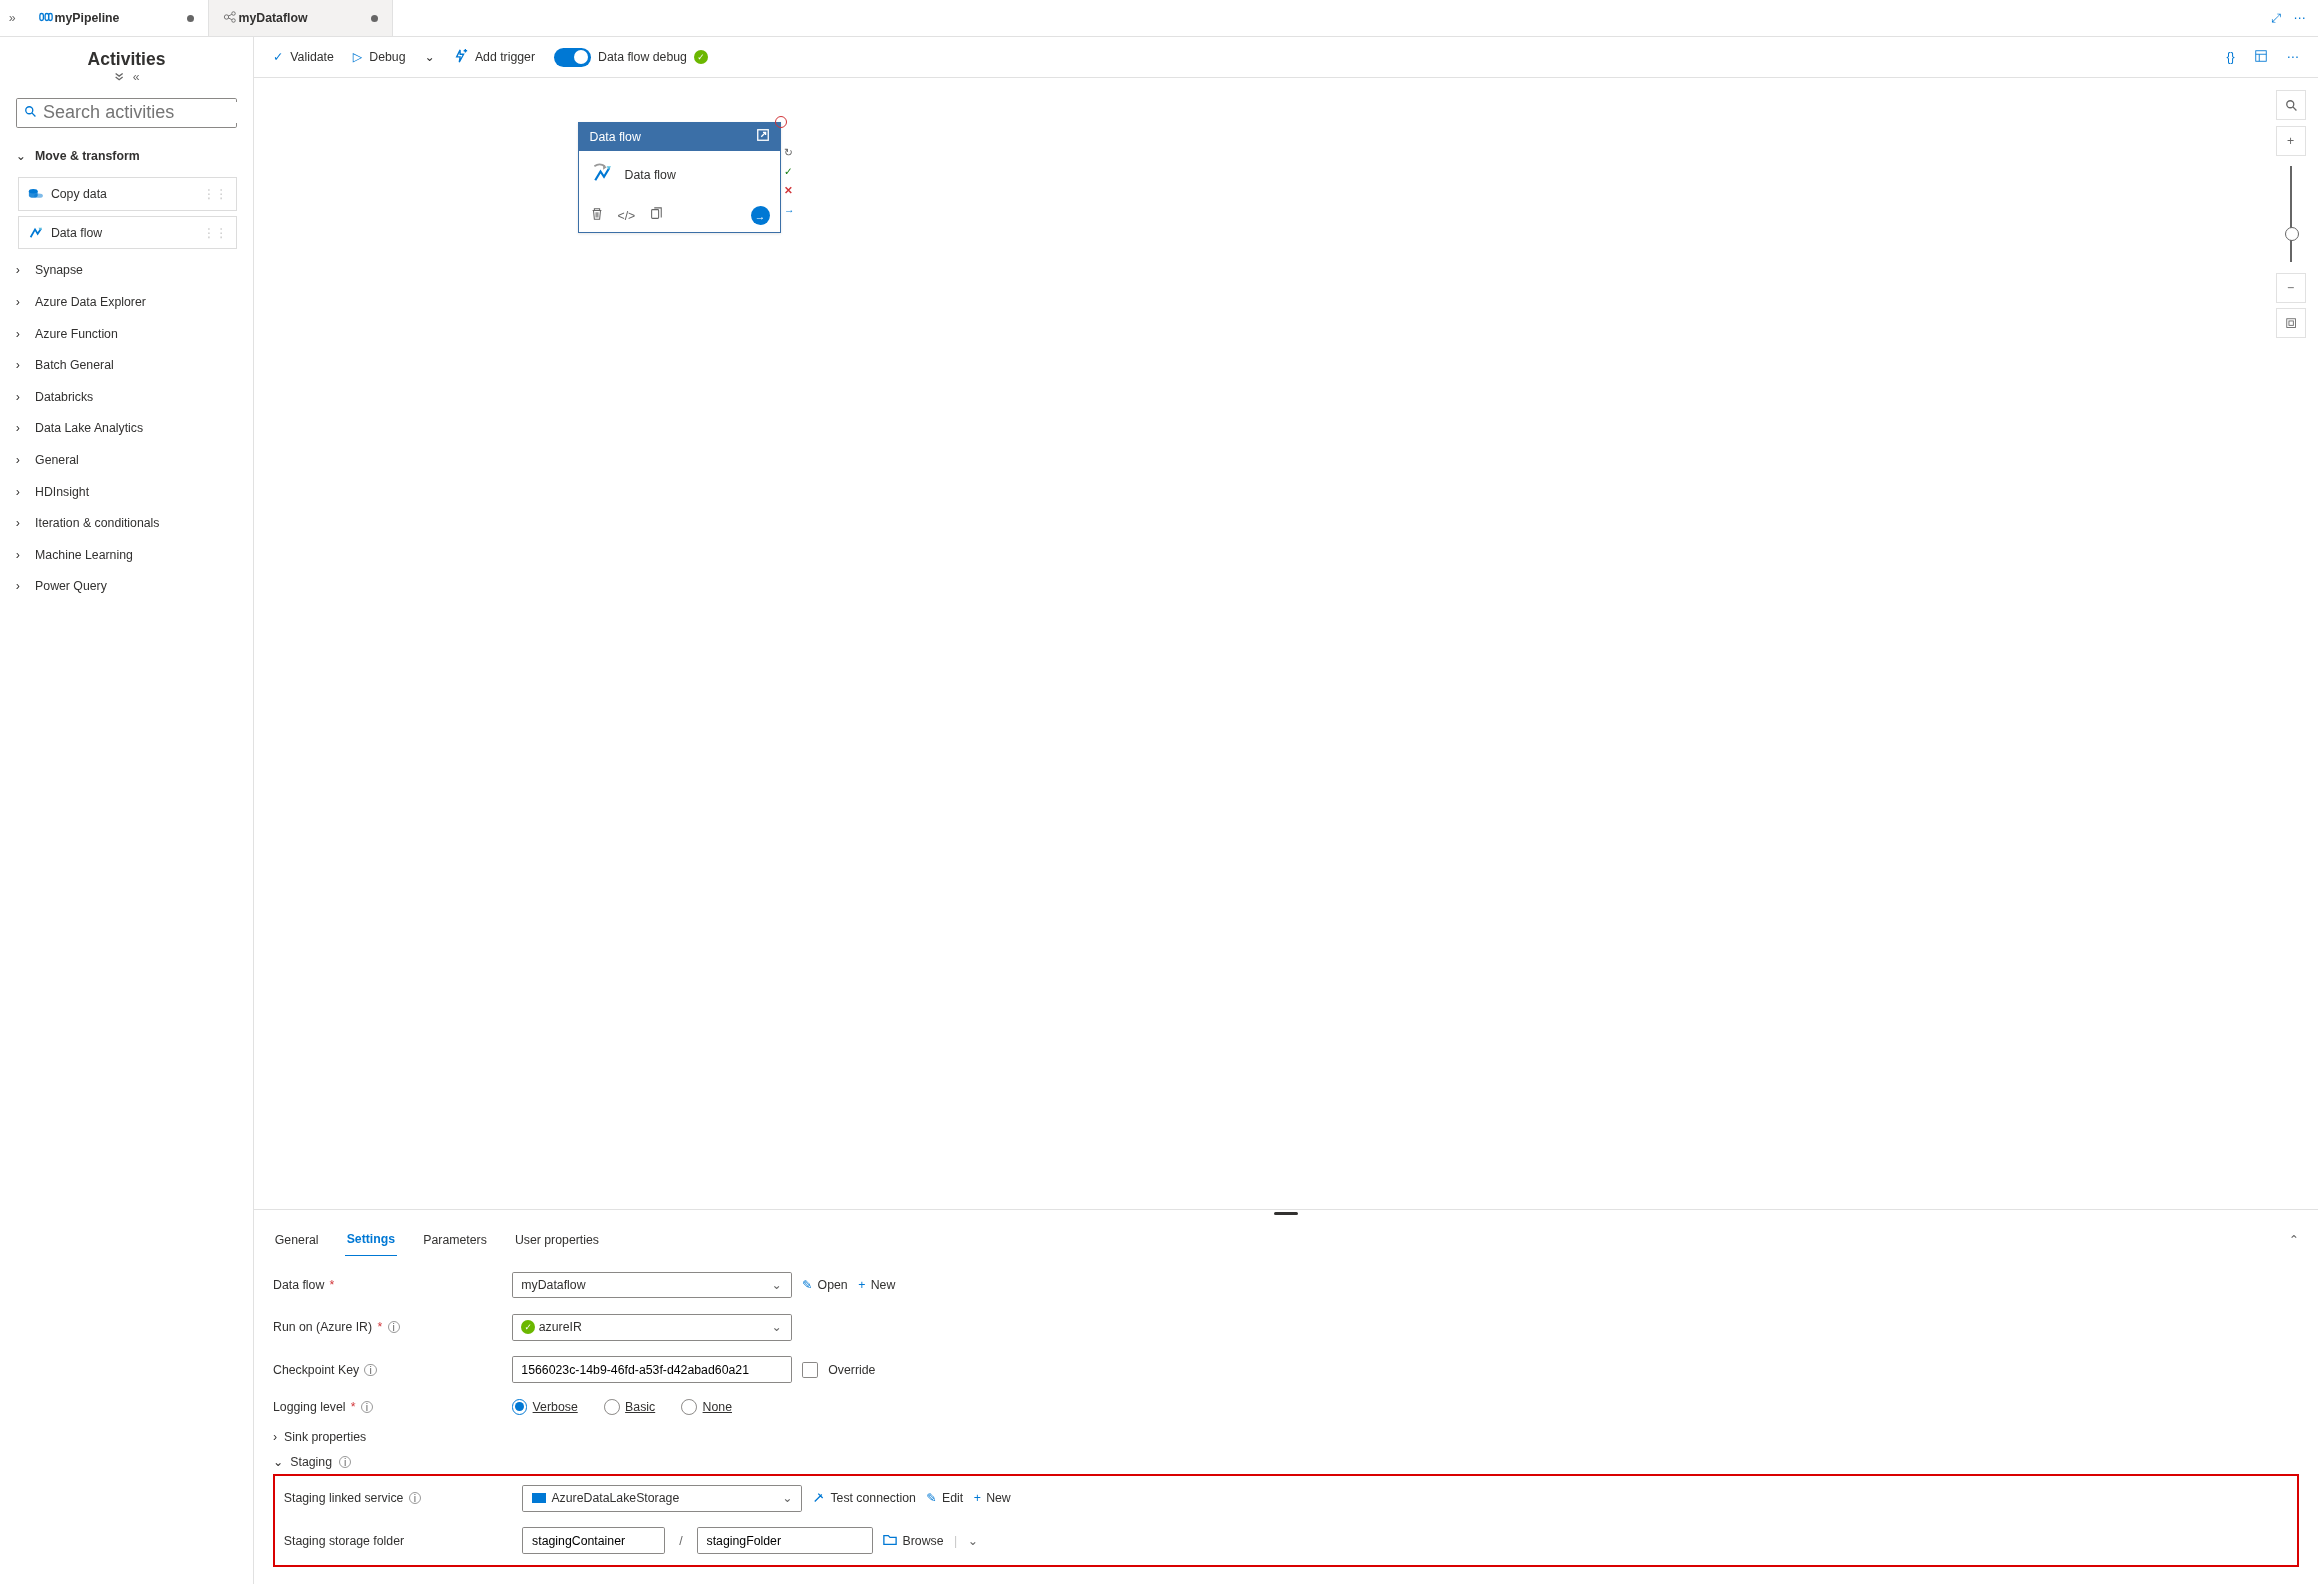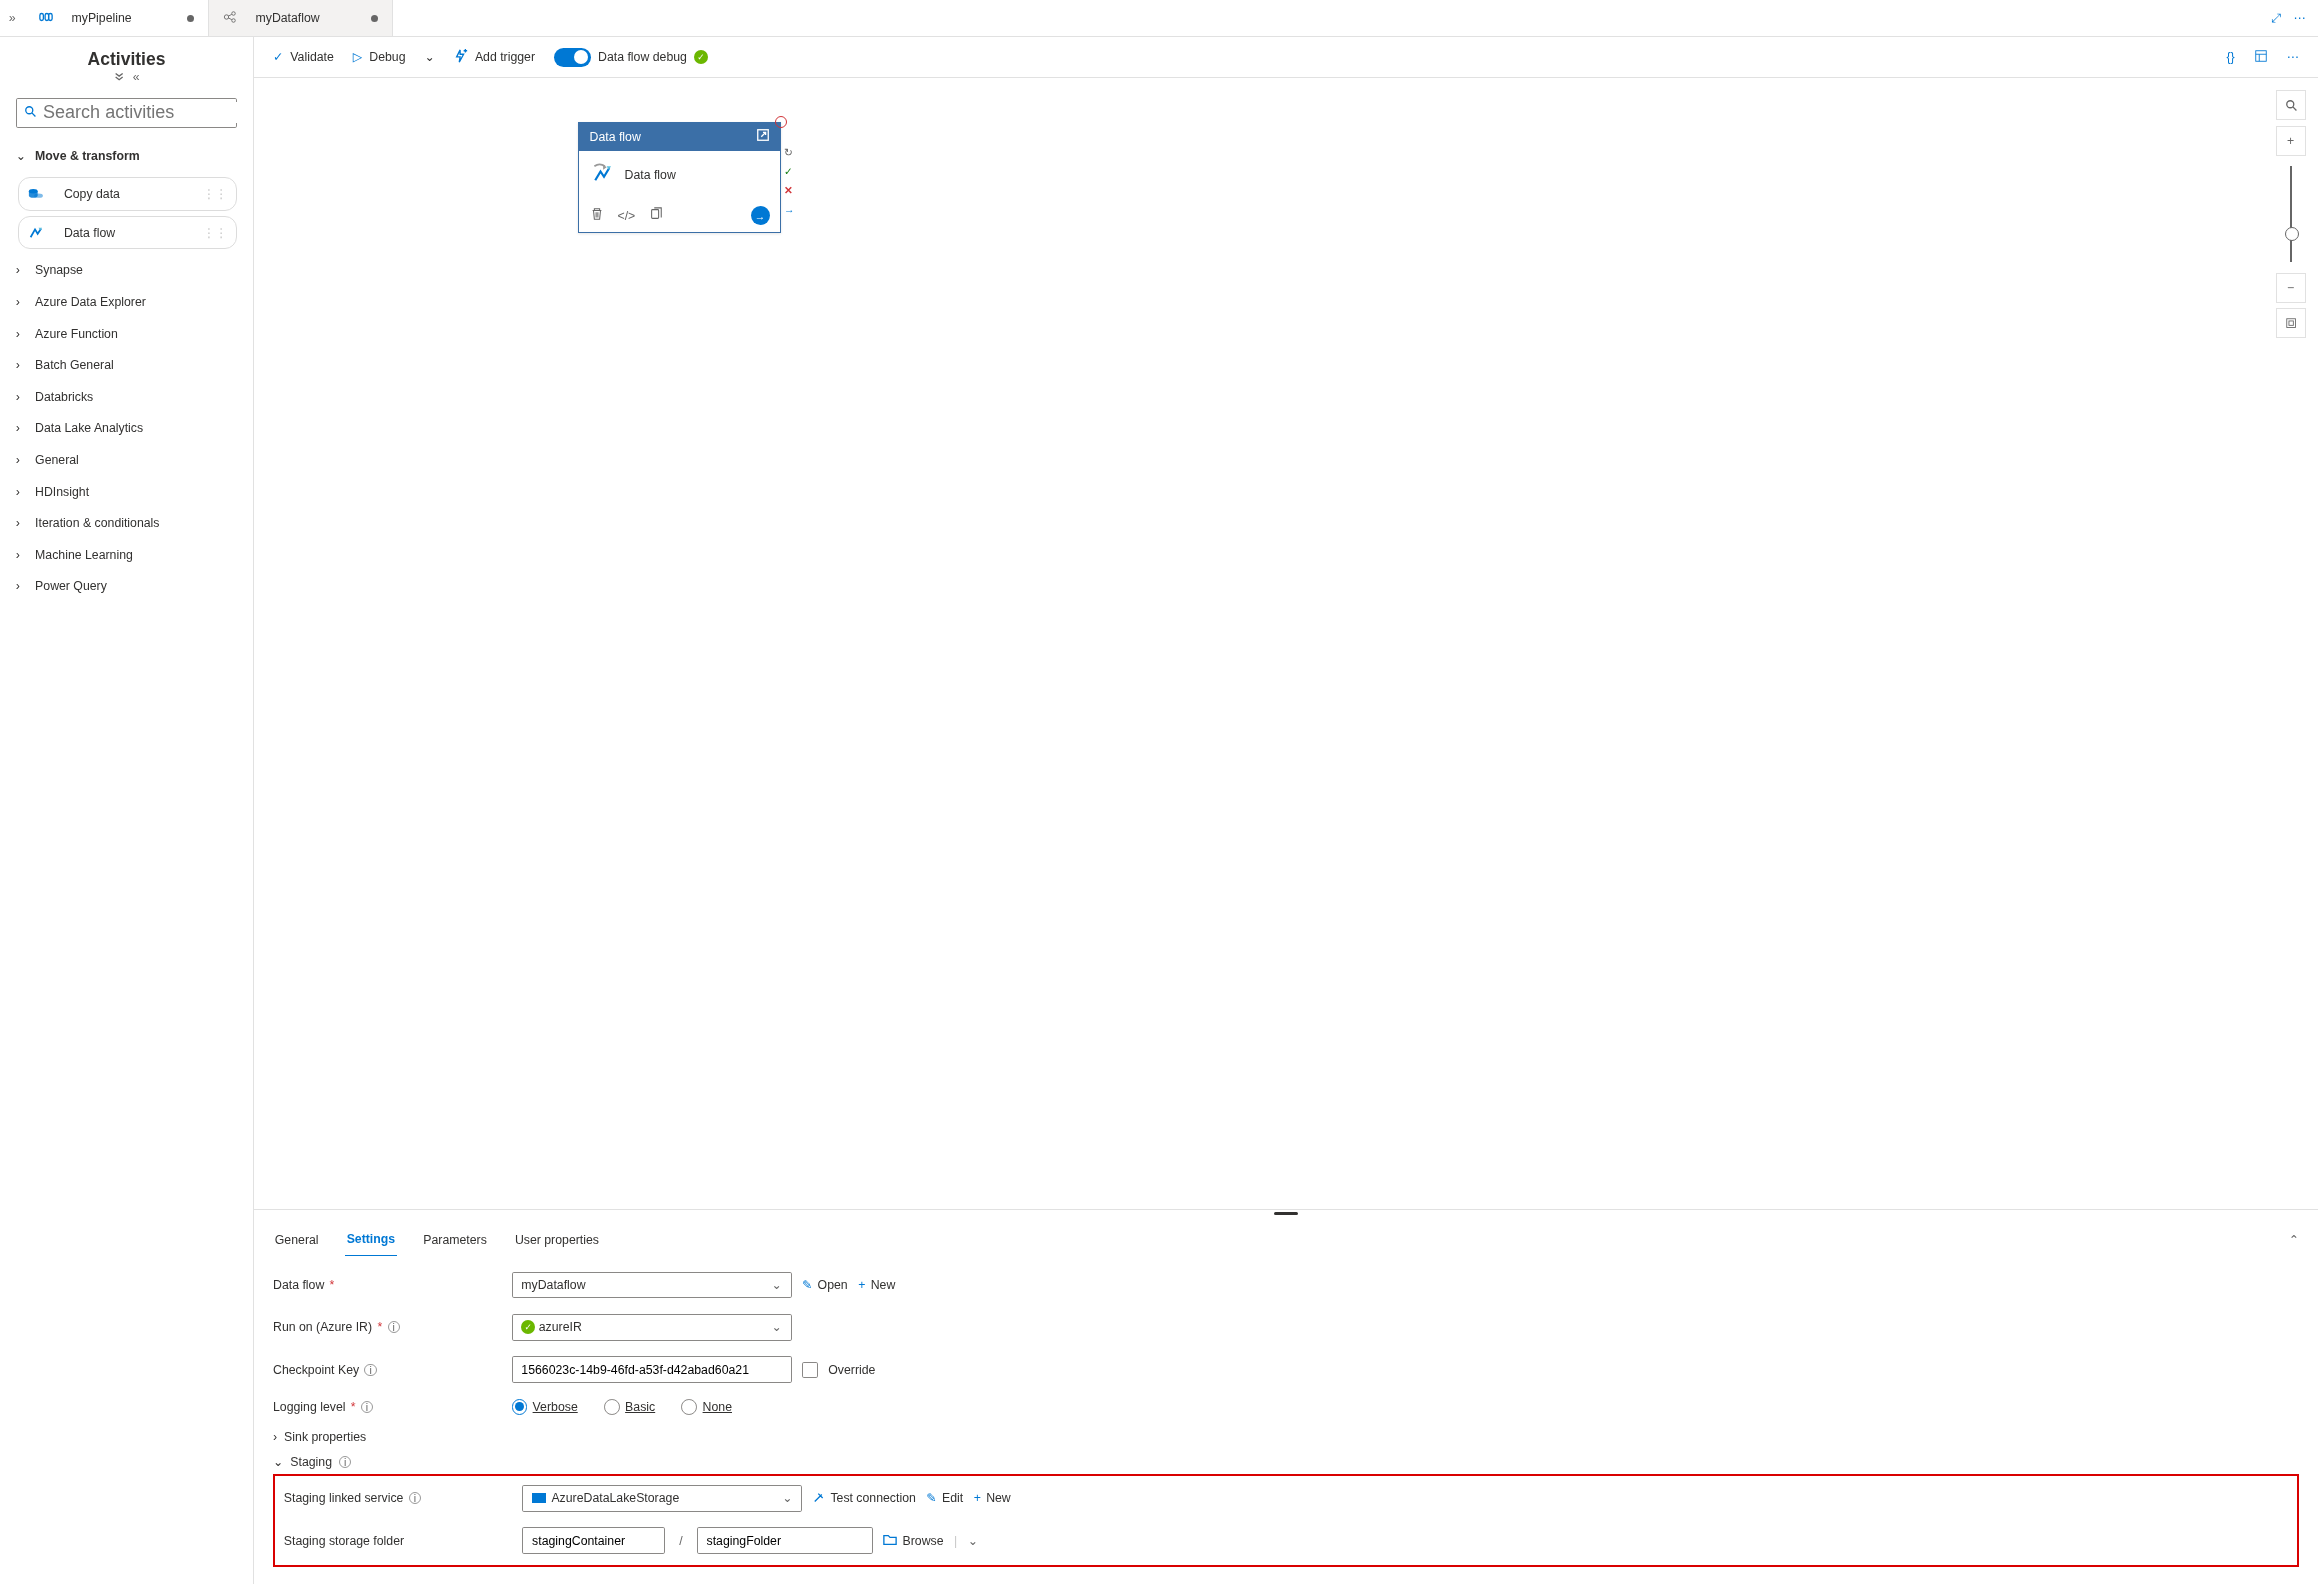--- a/index.html
+++ b/index.html
@@ -1,42 +1,42 @@
 <!DOCTYPE html>
 <html><head>
 <meta charset="utf-8">
 <style>
 * { box-sizing: border-box; margin: 0; padding: 0; font-family: "Segoe UI", -apple-system, sans-serif; }
 html, body { width: 100%; height: 100%; background: #fff; color: #323130; font-size: 12.3px; }
 
 
 .tabbar { display: flex; align-items: stretch; height: 37px; border-bottom: 0.9px solid #e1e1e1; }
 .tabbar .expand { width: 24.5px; display: flex; align-items: center; justify-content: center; color: #666; cursor: pointer; }
-.tab { display: flex; align-items: center; gap: 19px; padding: 0 14px; border-right: 0.9px solid #e1e1e1; background: #fff; cursor: pointer; min-width: 184px; }
+.tab { display: flex; align-items: center; gap: 2px; padding: 0 14px; border-right: 0.9px solid #e1e1e1; background: #fff; cursor: pointer; min-width: 184px; font-weight: bold; }
 .tab.inactive { background: #f3f2f1; }
 .tab .dirty { width: 7px; height: 7px; border-radius: 50%; background: #666; margin-left: auto; }
 .tab-icon { color: #0078d4; font-size: 14px; }
 .tabbar-right { margin-left: auto; display: flex; align-items: center; gap: 12.3px; padding-right: 12.3px; color: #0078d4; }
 
 
 .main { display: flex; height: calc(100% - 37px); }
 .sidebar { width: 254px; border-right: 0.9px solid #e1e1e1; padding: 12.3px 15.8px; overflow: auto; }
 .content { flex: 1; display: flex; flex-direction: column; position: relative; }
 
 
 .side-head { display: flex; align-items: center; margin-bottom: 12.3px; flex-direction: column; }
 .side-head h2 { font-size: 17.5px; font-weight: 600; flex: 1; }
 .side-head .ctrls { display: flex; gap: 7px; color: #666; }
 .search { display: flex; align-items: center; border: 0.9px solid #8a8886; border-radius: 1.8px; padding: 3.5px 7px; gap: 7px; margin-bottom: 12.3px; }
 .search input { border: none; outline: none; flex: 1; font-size: 18px; }
 .search .search-icon { color: #0078d4; }
 .cat { display: flex; align-items: center; gap: 8.8px; padding: 8.8px 0; cursor: pointer; }
 .cat .chev { width: 10.5px; }
 .cat-title { font-weight: 600; }
-.act-item { display: flex; align-items: center; gap: 19px; border: 0.9px solid #dcdcdc; border-radius: 12px; padding: 7px 8.8px; margin: 5.3px 0 5.3px 1.8px; }
+.act-item { display: flex; align-items: center; gap: 6px; border: 0.9px solid #dcdcdc; border-radius: 0; padding: 7px 8.8px; margin: 5.3px 0 5.3px 1.8px; }
 .act-item .grip { margin-left: auto; color: #c8c8c8; }
 .act-icon { width: 17.5px; height: 17.5px; display: inline-flex; align-items: center; justify-content: center; }
 
 
 .toolbar { display: flex; align-items: center; gap: 19px; padding: 10.5px 19px; border-bottom: 0.9px solid #e1e1e1; }
 .tb-btn { display: flex; align-items: center; gap: 7px; color: #323130; cursor: pointer; }
 .tb-icon { color: #0078d4; }
 .toggle { width: 37px; height: 19px; background: #0078d4; border-radius: 9.6px; position: relative; }
 .toggle::after { content: ""; position: absolute; right: 2.6px; top: 2.6px; width: 14px; height: 14px; background: #fff; border-radius: 50%; }
 .spacer { flex: 1; }

